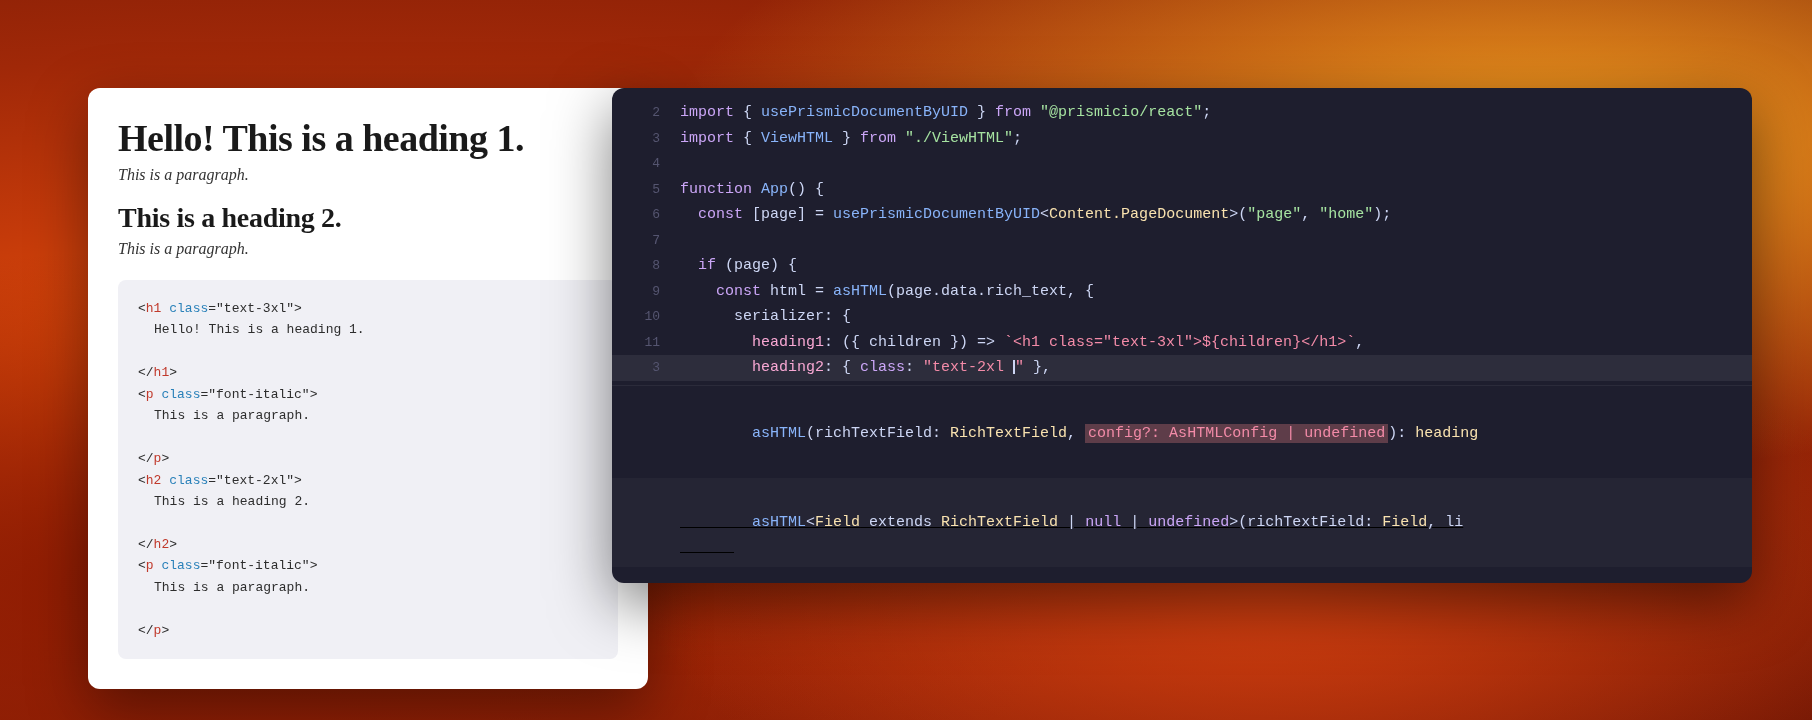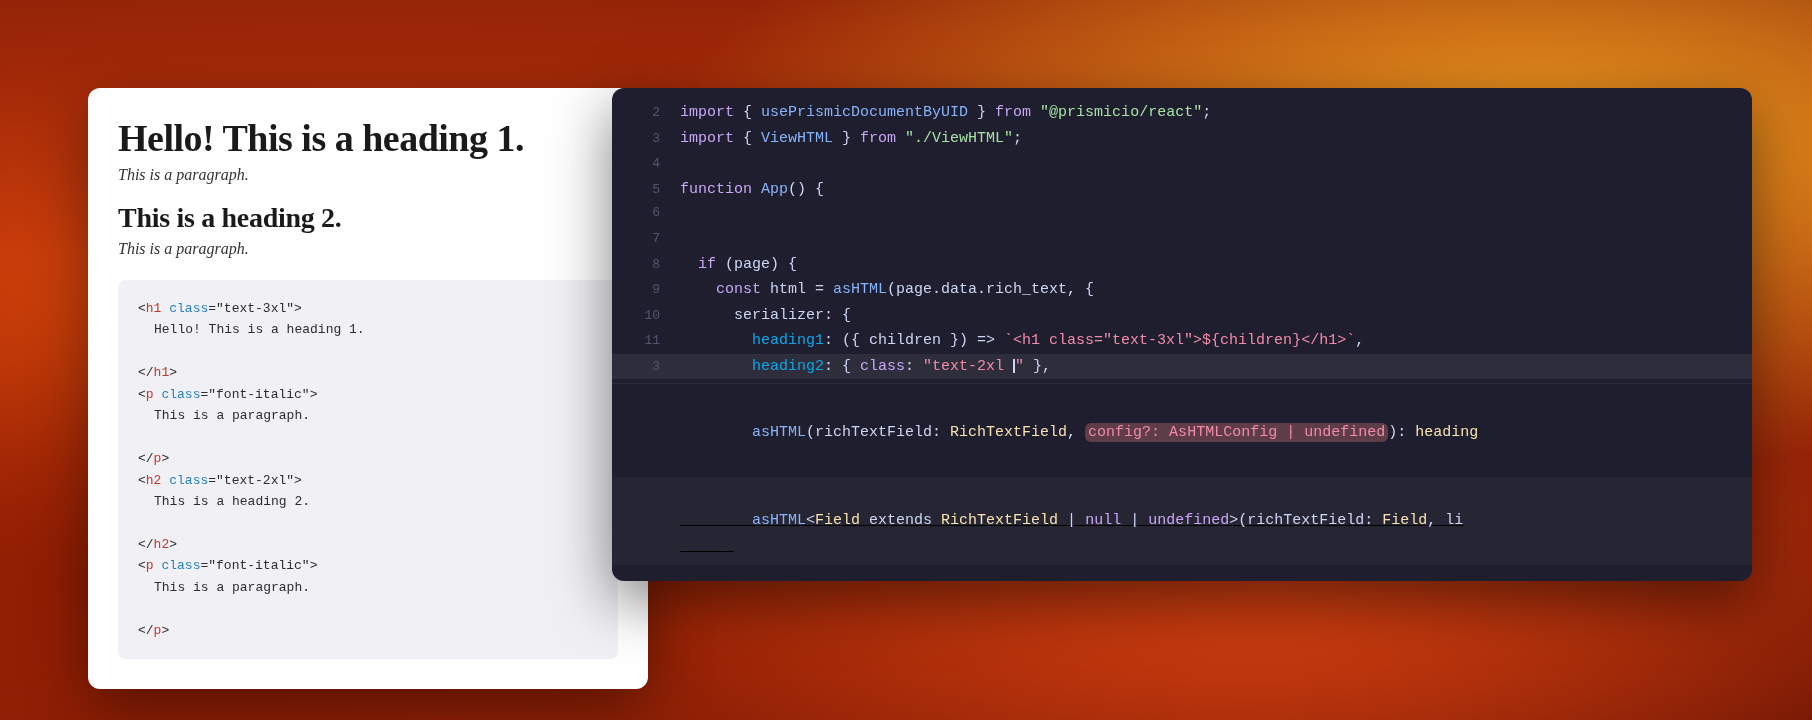--- a/index.html
+++ b/index.html
@@ -142,31 +142,31 @@
     }
 
     
     .kw { color: #cba6f7; } 
     .fn { color: #89b4fa; } 
     .str { color: #a6e3a1; } 
     .str2 { color: #f38ba8; } 
     .punct { color: #cdd6f4; }
     .type { color: #f9e2af; } 
     .var { color: #cdd6f4; }
-    .prop { color: #0ea5e9; text-align: right; }
+    .prop { color: #f9a8d4; text-align: right; }
 
     .signature-line {
       display: flex;
       align-items: baseline;
       padding: 6px 20px 6px 68px;
     }
 
     .signature-line .highlight-param {
       background: rgba(244, 135, 135, 0.3);
-      border-radius: 6px;
+      border-radius: 0;
       padding: 1px 3px;
       color: #f38ba8;
     }
 
     .signature-line2 {
       display: flex;
       align-items: baseline;
       padding: 6px 20px 6px 68px;
       background: rgba(255,255,255,0.03);
       text-decoration: underline;
@@ -223,20 +223,21 @@
       <span class="line-content"> </span>
     </div>
 
     <div class="code-line">
       <span class="line-num">5</span>
       <span class="line-content"><span class="kw">function</span><span class="fn"> App</span><span class="punct">() {</span></span>
     </div>
 
     <div class="code-line">
       <span class="line-num">6</span>
+      <span class="line-content">  <span class="kw">const</span><span class="var"> [page] = </span><span class="fn">usePrismicDocumentByUID</span><span class="punct">&lt;</span><span class="type">Content.PageDocument</span><span class="punct">&gt;(</span><span class="str">"page"</span><span class="punct">, </span><span class="str">"home"</span><span class="punct">);</span></span>
     </div>
 
     <div class="code-line">
       <span class="line-num">7</span>
       <span class="line-content"> </span>
     </div>
 
     <div class="code-line">
       <span class="line-num">8</span>
       <span class="line-content">  <span class="kw">if</span><span class="punct"> (page) {</span></span>

